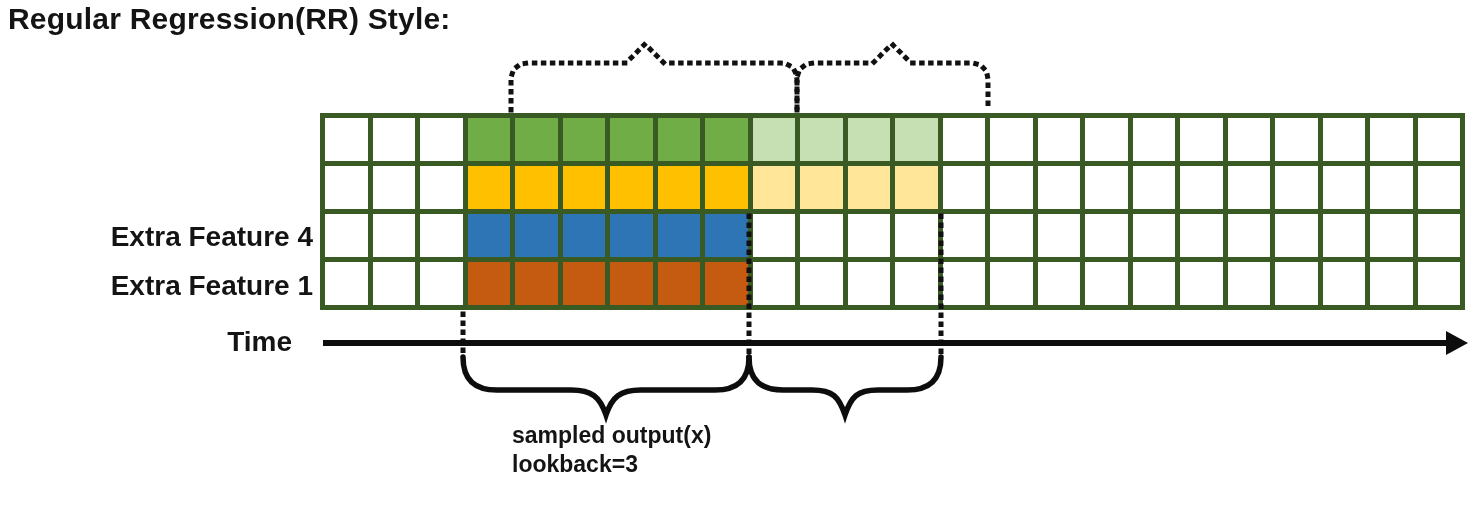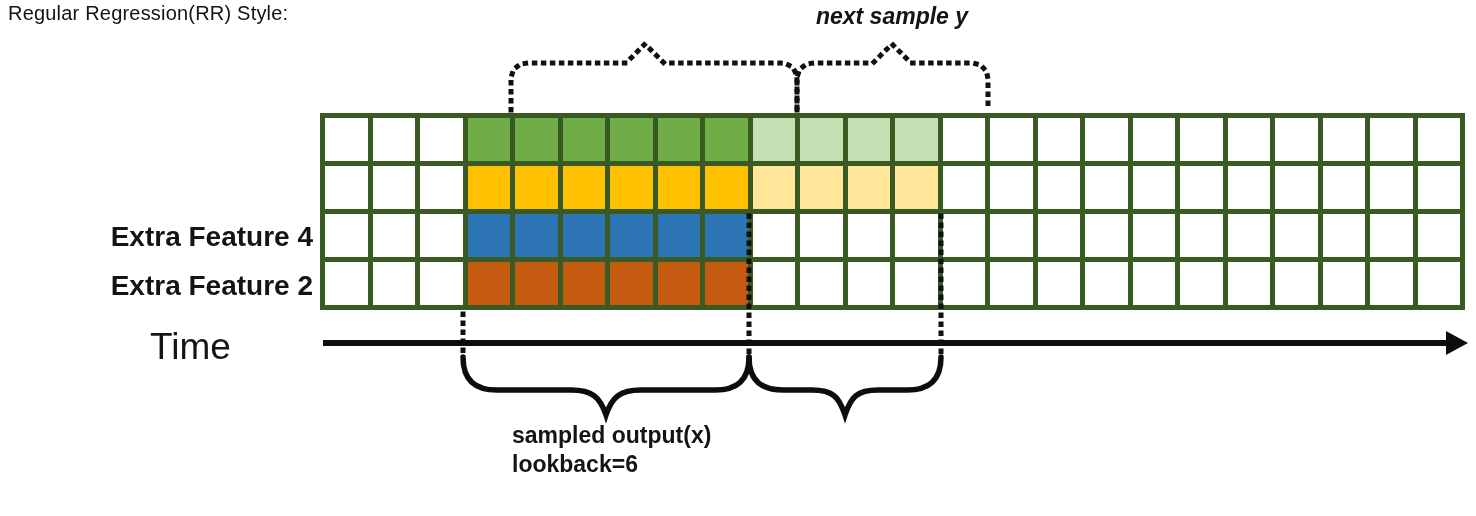--- a/index.html
+++ b/index.html
@@ -7,21 +7,21 @@
     position:relative;
     width:1476px;height:516px;
     background:#ffffff;
     font-family:"Liberation Sans","DejaVu Sans",sans-serif;
     color:#141414;
     overflow:hidden;
   }
   .abs{position:absolute;}
   #page-title{
     left:8px;top:2px;
-    font-size:20px;font-weight:400;letter-spacing:0.2px;
+    font-size:30px;font-weight:700;letter-spacing:0.2px;
   }
   .next-sample-label{
     font-size:23px;font-style:italic;font-weight:600;
     width:260px;text-align:center;top:3px;
   }
   #next-sample-x-label{left:515px;}
   #next-sample-y-label{left:762px;}
   #row-labels{left:0;top:113px;width:313px;height:197px;}
   .row-label{
     position:absolute;left:0;width:313px;height:49px;
@@ -32,40 +32,39 @@
     left:320px;top:113px;width:1145px;height:197px;
     display:grid;
     grid-template-columns:repeat(24,1fr);
     grid-template-rows:repeat(4,1fr);
     gap:5px;padding:5px;box-sizing:border-box;
   }
   .cell{width:100%;height:100%;}
   #overlay{left:0;top:0;width:1476px;height:516px;pointer-events:none;}
   #time-label{
     left:150px;top:326px;width:142px;
-    text-align:left;font-size:37px;font-weight:400;
+    text-align:right;font-size:28px;font-weight:700;
   }
   .caption-block{
     font-size:23px;font-weight:600;line-height:29px;top:421px;white-space:nowrap;
   }
   #sampled-input-caption{left:512px;}
   #sampled-output-caption{left:772px;}
 </style>
 </head>
 <body>
 
 <div id="canvas">
 
   <div id="page-title" class="abs">Regular Regression(RR) Style:</div>
 
-  <div id="next-sample-y-label" class="abs next-sample-label">next sample y</div>
 
   <div id="row-labels" class="abs">
     <div class="row-label" style="top:99px">Extra Feature 4</div>
-    <div class="row-label" style="top:148px">Extra Feature 2</div>
+    <div class="row-label" style="top:148px">Extra Feature 1</div>
   </div>
 
   <div id="sample-grid" class="abs" style="background: rgb(58, 90, 36);">
       <div class="cell" style="background: rgb(255, 255, 255);"></div>
       <div class="cell" style="background: rgb(255, 255, 255);"></div>
       <div class="cell" style="background: rgb(255, 255, 255);"></div>
       <div class="cell" style="background: rgb(112, 173, 71);"></div>
       <div class="cell" style="background: rgb(112, 173, 71);"></div>
       <div class="cell" style="background: rgb(112, 173, 71);"></div>
       <div class="cell" style="background: rgb(112, 173, 71);"></div>
@@ -175,17 +174,17 @@
     <g stroke="#0d0d0d" stroke-width="5.5" fill="none" stroke-linecap="round">
       <path d="M 463 357 C 463 381 476 390 497 390 L 571 390 C 592 390 600 397 606 415 C 612 397 620 390 641 390 L 715 390 C 736 390 749 381 749 357"></path>
       <path d="M 749 357 C 749 381 762 390 783 390 L 812 390 C 833 390 839 397 845 415 C 851 397 857 390 878 390 L 907 390 C 928 390 941 381 941 357"></path>
     </g>
   </svg>
 
   <div id="time-label" class="abs">Time</div>
 
   <div id="sampled-input-caption" class="abs caption-block">
     <div>sampled output(x)</div>
-    <div>lookback=6</div>
+    <div>lookback=3</div>
   </div>
 
 
 </div>
 
 </body></html>

